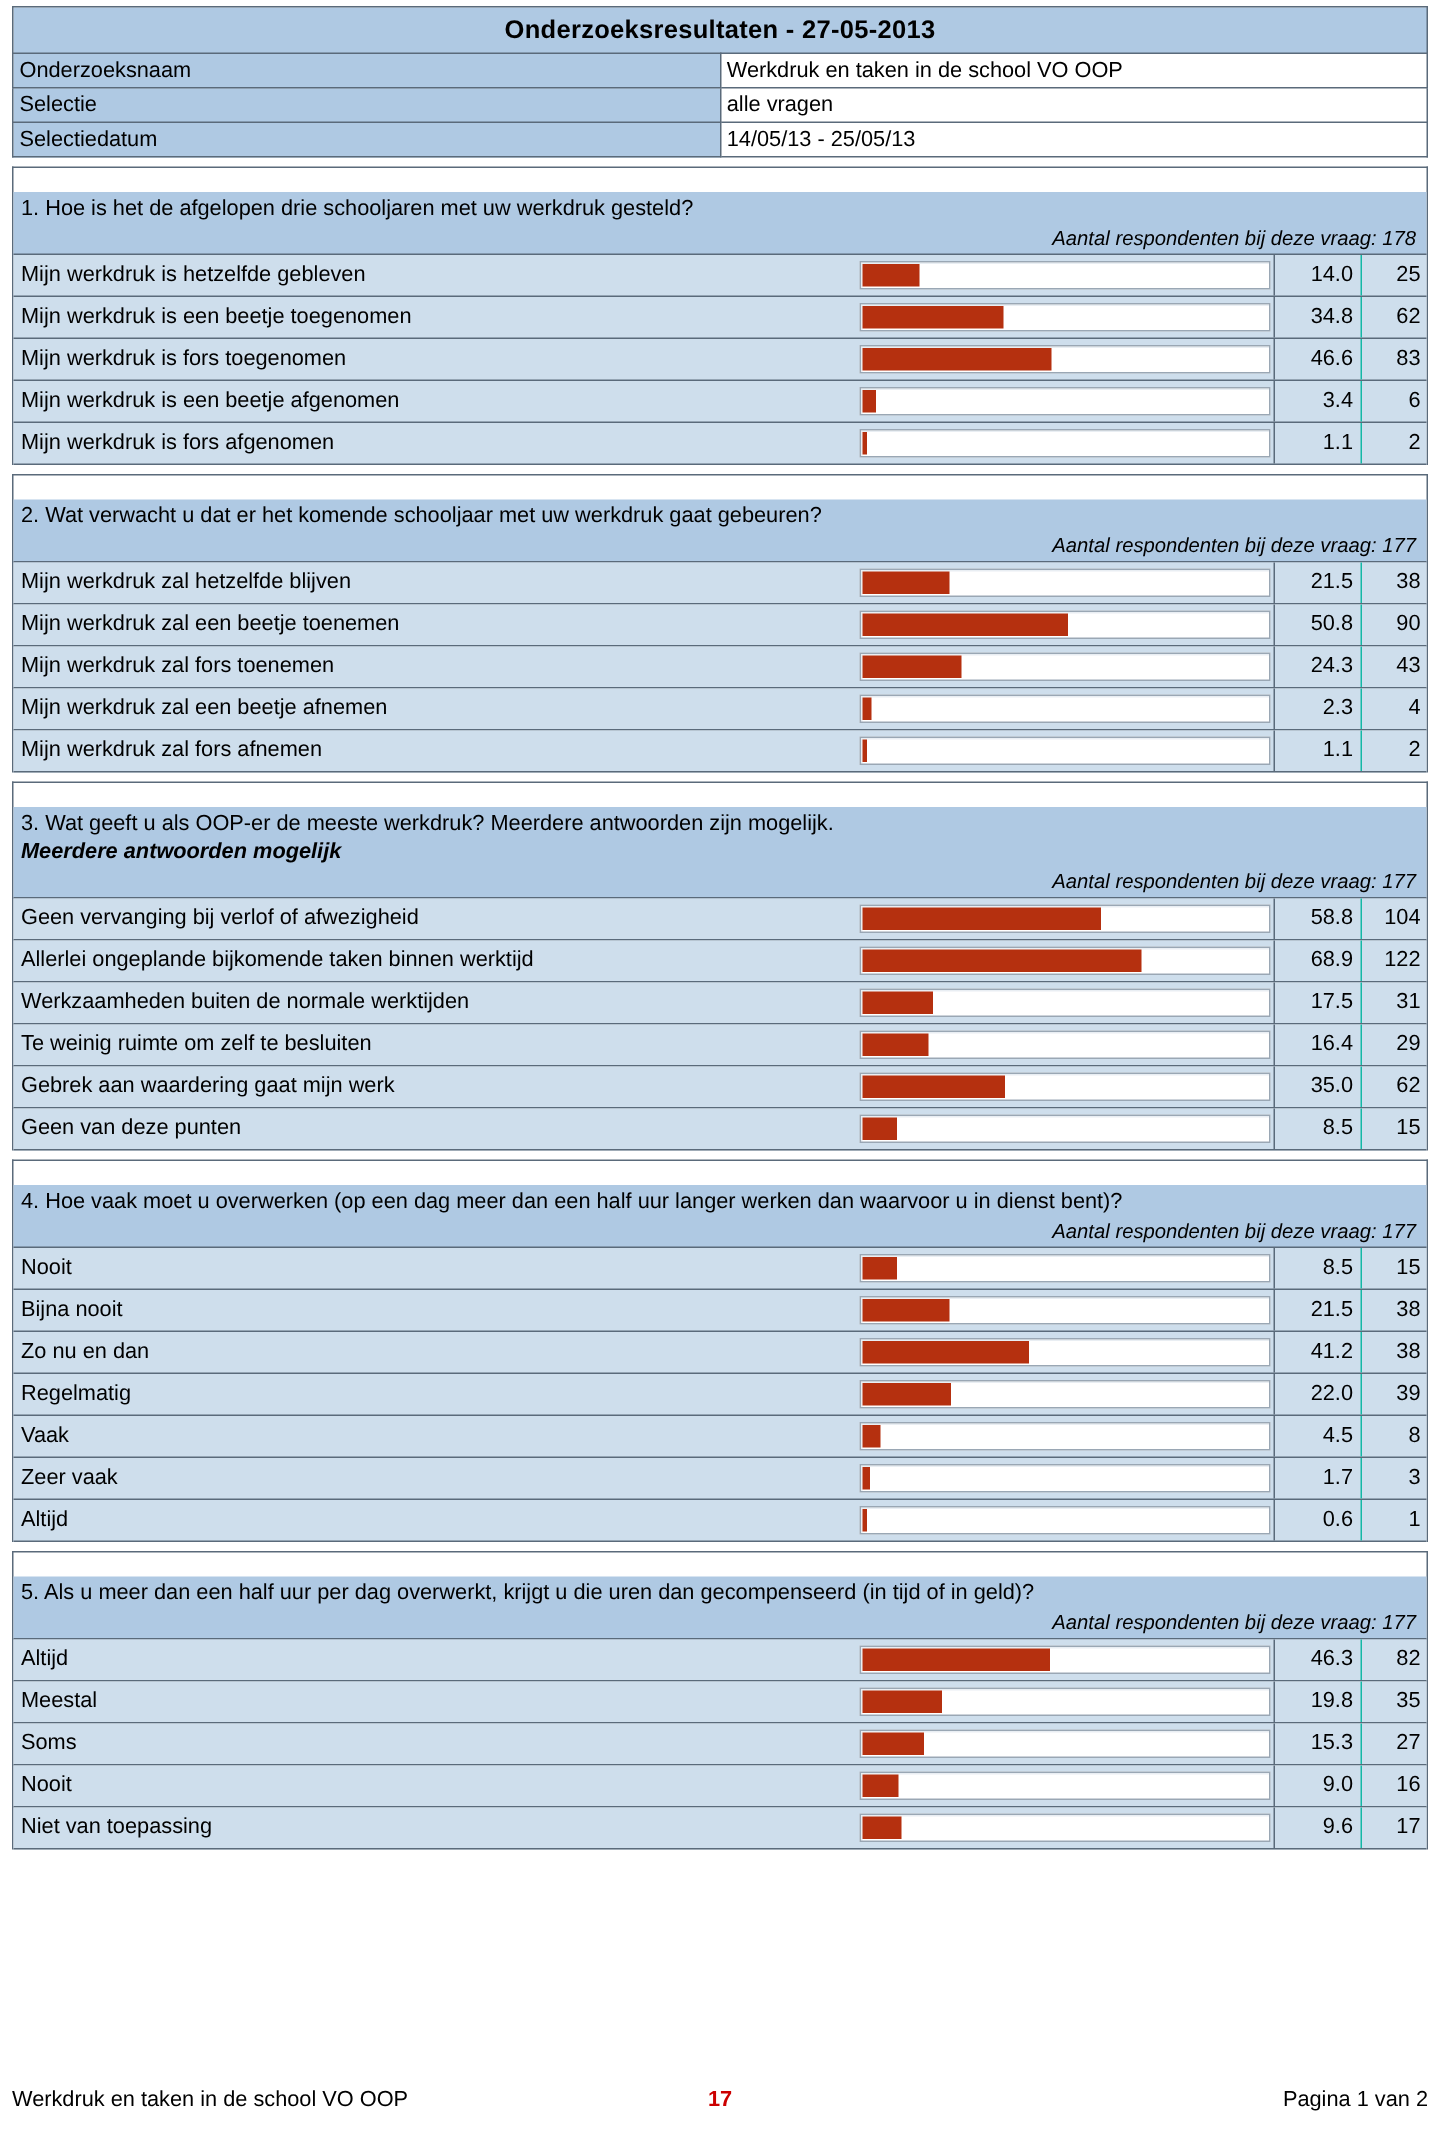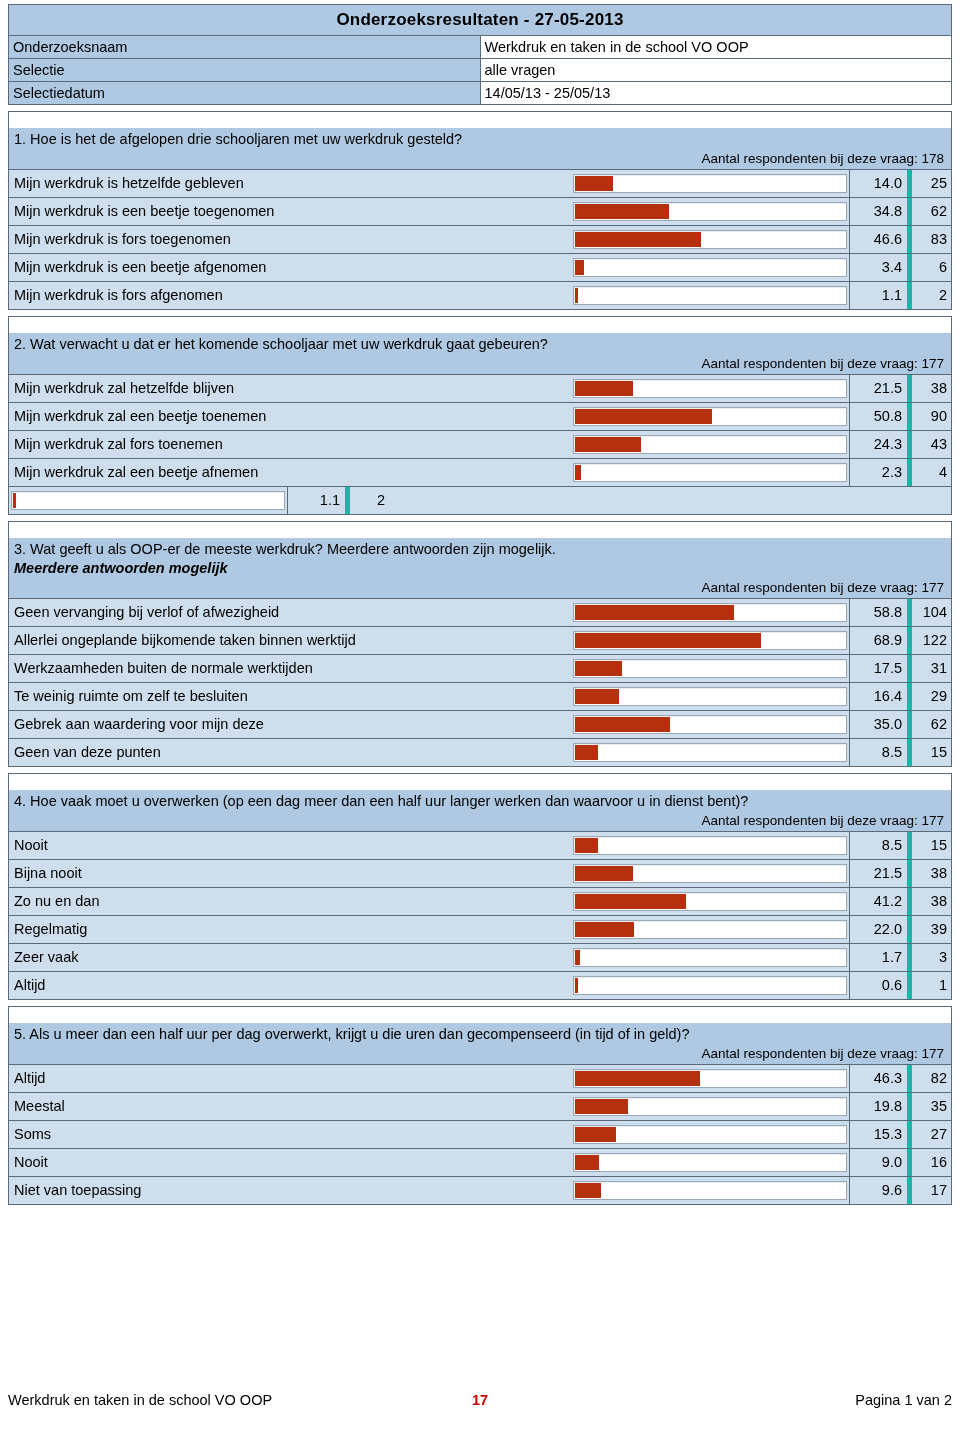--- a/index.html
+++ b/index.html
@@ -85,20 +85,21 @@
   .q-sub {
     font-size: 14.5px;
     line-height: 19px;
     font-style: italic;
     white-space: nowrap;
     font-weight: bold;
   }
   .q-resp {
     font-size: 13.5px;
     line-height: 19px;
+    font-style: italic;
     text-align: right;
     white-space: nowrap;
     padding-right: 2px;
   }
 
   .rows {
     display: block;
   }
   .opt-row {
     display: flex;
@@ -153,21 +154,21 @@
     white-space: nowrap;
   }
   .cnt-cell {
     flex: 0 0 45px;
     width: 45px;
     font-size: 14.5px;
     line-height: 27px;
     text-align: right;
     padding-right: 5px;
     box-sizing: border-box;
-    border-left: 5px solid #14b8a6;
+    border-left: 1px solid #14b8a6;
     white-space: nowrap;
   }
 
   
   .footer {
     position: absolute;
     left: 8px;
     right: 8px;
     bottom: 18px;
     height: 22px;
@@ -312,20 +313,21 @@
             <div class="opt-label">Mijn werkdruk zal een beetje afnemen</div>
             <div class="bar-cell">
               <div class="bar-track">
                 <div class="bar-fill" style="width: 2.3%; background: rgb(181, 48, 15);"></div>
               </div>
             </div>
             <div class="pct-cell">2.3</div>
             <div class="cnt-cell">4</div>
           </div>
           <div class="opt-row">
+            <div class="opt-label">Mijn werkdruk zal fors afnemen</div>
             <div class="bar-cell">
               <div class="bar-track">
                 <div class="bar-fill" style="width: 1.1%; background: rgb(181, 48, 15);"></div>
               </div>
             </div>
             <div class="pct-cell">1.1</div>
             <div class="cnt-cell">2</div>
           </div>
         </div>
       </div>
@@ -370,21 +372,21 @@
             <div class="opt-label">Te weinig ruimte om zelf te besluiten</div>
             <div class="bar-cell">
               <div class="bar-track">
                 <div class="bar-fill" style="width: 16.4%; background: rgb(181, 48, 15);"></div>
               </div>
             </div>
             <div class="pct-cell">16.4</div>
             <div class="cnt-cell">29</div>
           </div>
           <div class="opt-row">
-            <div class="opt-label">Gebrek aan waardering voor mijn deze</div>
+            <div class="opt-label">Gebrek aan waardering gaat mijn werk</div>
             <div class="bar-cell">
               <div class="bar-track">
                 <div class="bar-fill" style="width: 35%; background: rgb(181, 48, 15);"></div>
               </div>
             </div>
             <div class="pct-cell">35.0</div>
             <div class="cnt-cell">62</div>
           </div>
           <div class="opt-row">
             <div class="opt-label">Geen van deze punten</div>
@@ -438,20 +440,30 @@
             <div class="opt-label">Regelmatig</div>
             <div class="bar-cell">
               <div class="bar-track">
                 <div class="bar-fill" style="width: 22%; background: rgb(181, 48, 15);"></div>
               </div>
             </div>
             <div class="pct-cell">22.0</div>
             <div class="cnt-cell">39</div>
           </div>
           <div class="opt-row">
+            <div class="opt-label">Vaak</div>
+            <div class="bar-cell">
+              <div class="bar-track">
+                <div class="bar-fill" style="width: 4.5%; background: rgb(181, 48, 15);"></div>
+              </div>
+            </div>
+            <div class="pct-cell">4.5</div>
+            <div class="cnt-cell">8</div>
+          </div>
+          <div class="opt-row">
             <div class="opt-label">Zeer vaak</div>
             <div class="bar-cell">
               <div class="bar-track">
                 <div class="bar-fill" style="width: 1.7%; background: rgb(181, 48, 15);"></div>
               </div>
             </div>
             <div class="pct-cell">1.7</div>
             <div class="cnt-cell">3</div>
           </div>
           <div class="opt-row">

